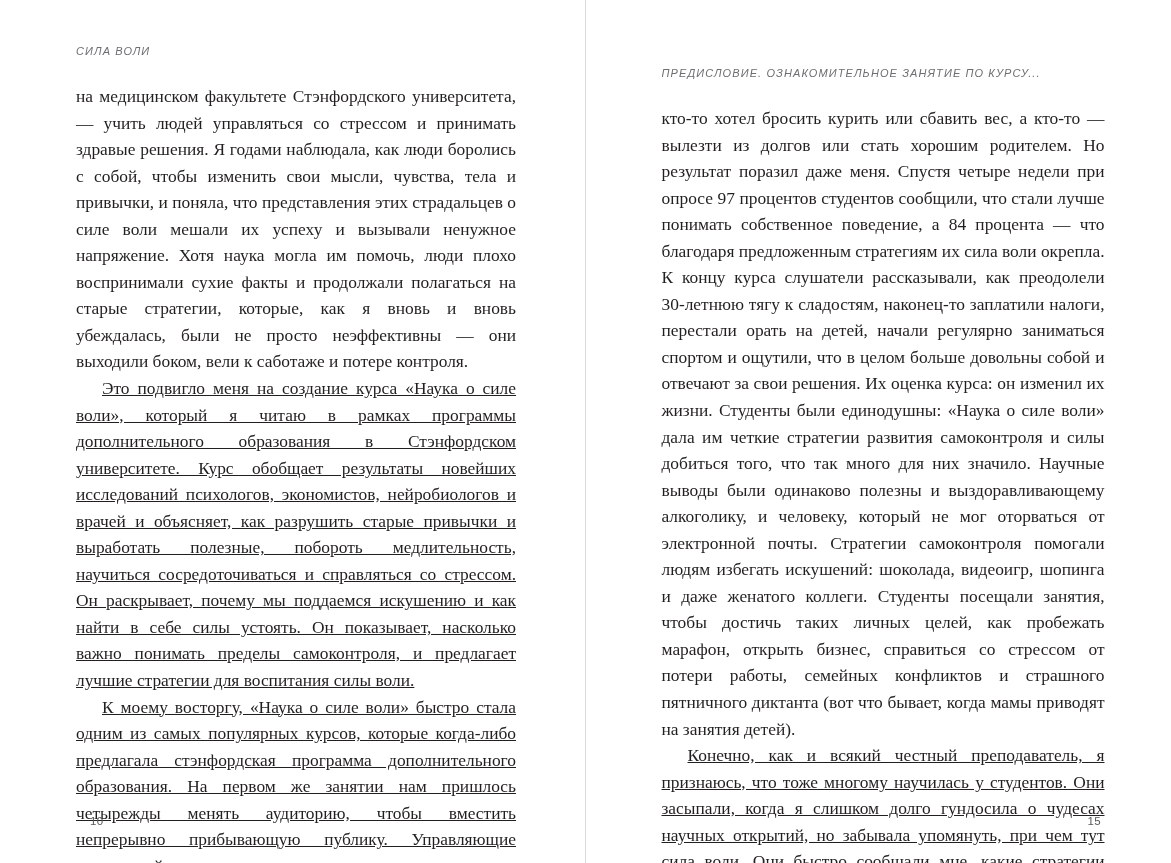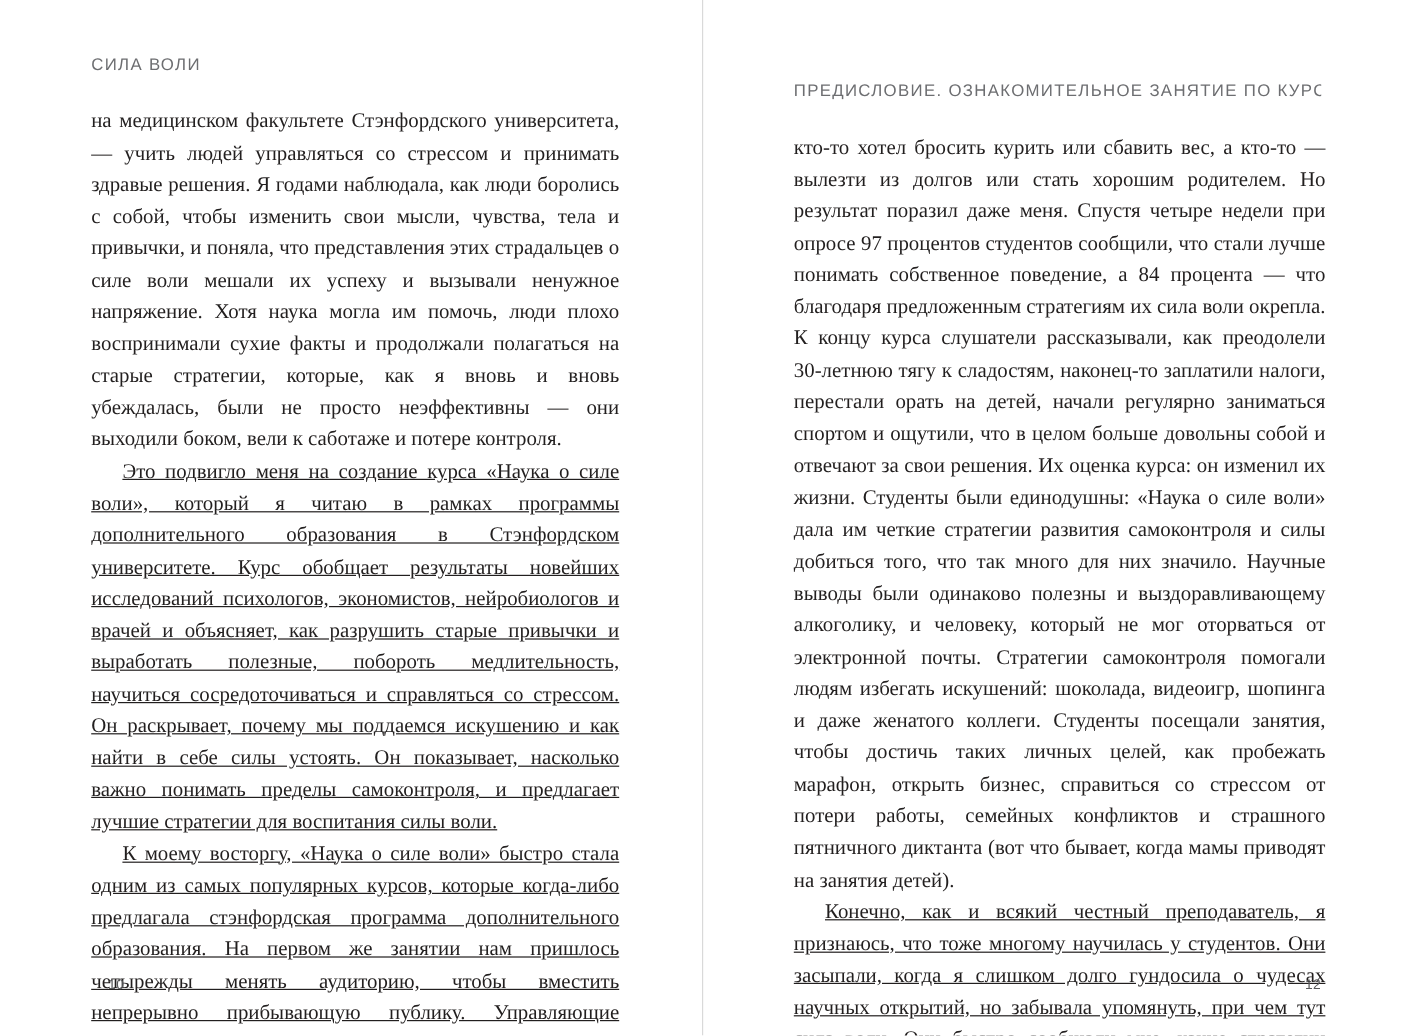--- a/index.html
+++ b/index.html
@@ -36,27 +36,28 @@
   .gutter {
     position: absolute;
     left: 585px;
     top: 0;
     width: 1px;
     height: 863px;
     background: #d9d9d9;
   }
   .running-head {
     font-family: "Liberation Sans", sans-serif;
-    font-size: 14px;
+    font-size: 11px;
     letter-spacing: 1.1px;
     color: #6d6e71;
     text-transform: uppercase;
     margin: 0 0 26px 0;
     white-space: nowrap;
     overflow: hidden;
+    font-style: italic;
   }
   .body-text {
     font-family: "Liberation Serif", serif;
     font-size: 17.4px;
     line-height: 26.55px;
     text-align: justify;
     color: #221f1f;
     -webkit-font-smoothing: antialiased;
   }
   .body-text p {
@@ -97,16 +98,16 @@
   </div>
 
   <div class="gutter"></div>
 
   <div class="page page-right">
     <div class="running-head">ПРЕДИСЛОВИЕ. ОЗНАКОМИТЕЛЬНОЕ ЗАНЯТИЕ ПО КУРСУ...</div>
     <div class="body-text col-inner-right">
       <p>кто-то хотел бросить курить или сбавить вес, а кто-то — вылезти из долгов или стать хорошим родителем. Но результат поразил даже меня. Спустя четыре недели при опросе 97 процентов студентов сообщили, что стали лучше понимать собственное поведение, а 84 процента — что благодаря предложенным стратегиям их сила воли окрепла. К концу курса слушатели рассказывали, как преодолели 30-летнюю тягу к сладостям, наконец-то заплатили налоги, перестали орать на детей, начали регулярно заниматься спортом и ощутили, что в целом больше довольны собой и отвечают за свои решения. Их оценка курса: он изменил их жизни. Студенты были единодушны: «Наука о силе воли» дала им четкие стратегии развития самоконтроля и силы добиться того, что так много для них значило. Научные выводы были одинаково полезны и выздоравливающему алкоголику, и человеку, который не мог оторваться от электронной почты. Стратегии самоконтроля помогали людям избегать искушений: шоколада, видеоигр, шопинга и даже женатого коллеги. Студенты посещали занятия, чтобы достичь таких личных целей, как пробежать марафон, открыть бизнес, справиться со стрессом от потери работы, семейных конфликтов и страшного пятничного диктанта (вот что бывает, когда мамы приводят на занятия детей).</p>
       <p class="indent">Конечно, как и всякий честный преподаватель, я признаюсь, что тоже многому научилась у студентов. Они засыпали, когда я слишком долго гундосила о чудесах научных открытий, но забывала упомянуть, при чем тут сила воли. Они быстро сообщали мне, какие стратегии работали в реальном мире, а какие провалились (лабораторным экспериментом никогда этого не добиться). Они творчески подходили к еженедельным заданиям и делились со мной новыми способами, как превращать абстрактные теории в полезные правила для повседневной жизни. Эта книга совмещает лучшие</p>
     </div>
-    <div class="folio folio-right">12</div>
+    <div class="folio folio-right">15</div>
   </div>
 
 </div>
 
 </body></html>

